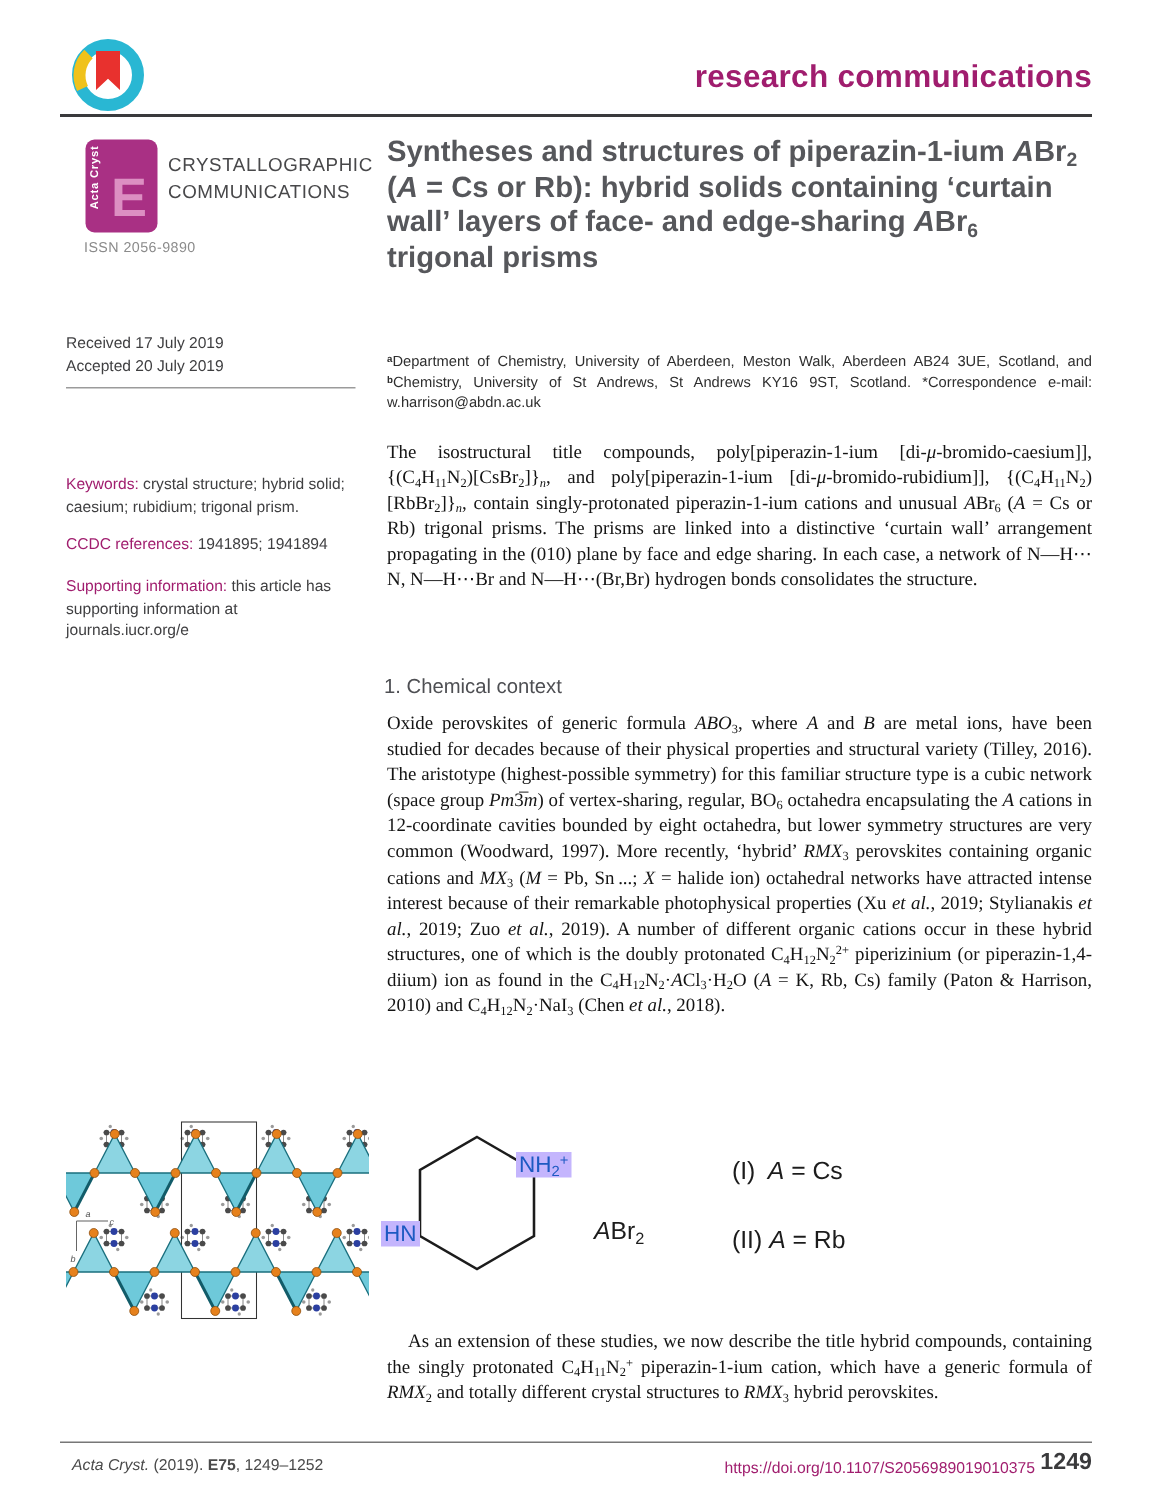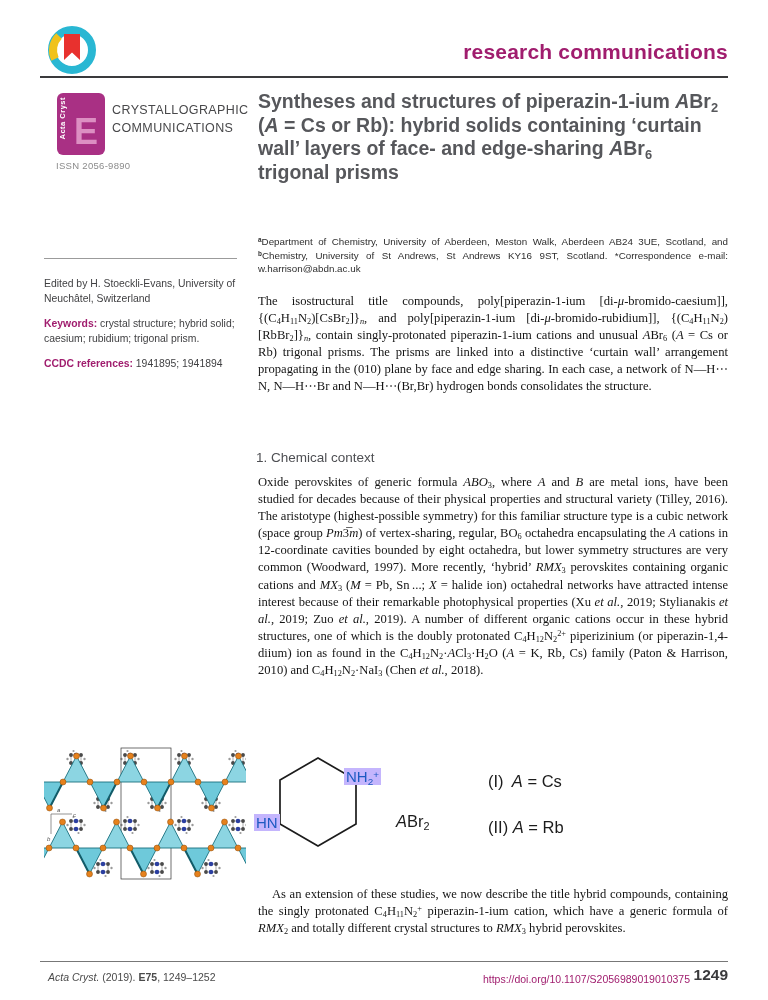--- a/index.html
+++ b/index.html
@@ -4,21 +4,21 @@
 <style>
   html,body{margin:0;padding:0;background:#ffffff;}
   #page{position:relative;width:768px;height:1000px;background:#fff;overflow:hidden;
         font-family:"Liberation Sans",sans-serif;color:#222;}
 
   
   .rt-i{font-style:italic;}
   .rt-b{font-weight:700;}
   .rt-sub{font-size:0.66em;vertical-align:-0.30em;line-height:0;}
   .rt-sup{font-size:0.66em;vertical-align:0.45em;line-height:0;}
-  .rt-m{color:#a01d6e;font-weight:700;}
+  .rt-m{color:#a01d6e;font-weight:400;}
 
   
   .journal-section{position:absolute;top:40px;right:40px;font-size:21px;font-weight:700;
      color:#a01d6e;letter-spacing:0.2px;}
   .header-rule{position:absolute;left:40px;right:40px;top:76px;height:2px;background:#3a3a3c;}
   .iucr-logo{position:absolute;left:46px;top:24px;width:52px;height:52px;}
 
   .acta-logo{position:absolute;left:57px;top:93px;width:48px;height:62px;background:#a93084;
      border-radius:6px;}
   .acta-logo .vert{position:absolute;left:1px;top:4px;writing-mode:vertical-rl;transform:rotate(180deg);
@@ -89,24 +89,28 @@
   <div class="brand-text">
     <div>CRYSTALLOGRAPHIC</div>
     <div>COMMUNICATIONS</div>
   </div>
   <div class="issn">ISSN 2056-9890</div>
 
   <h1 class="title" style="margin:0;"><span>Syntheses and structures of piperazin-1-ium </span><span class="rt-i">A</span><span>Br</span><span class="rt-sub">2</span><span> (</span><span class="rt-i">A</span><span> = Cs or Rb): hybrid solids containing ‘curtain wall’ layers of face- and edge-sharing </span><span class="rt-i">A</span><span>Br</span><span class="rt-sub">6</span><span> trigonal prisms</span></h1>
   <div class="affiliations"><span class="rt-sup rt-b">a</span><span>Department of Chemistry, University of Aberdeen, Meston Walk, Aberdeen AB24 3UE, Scotland, and </span><span class="rt-sup rt-b">b</span><span>Chemistry, University of St Andrews, St Andrews KY16 9ST, Scotland. *Correspondence e-mail: w.harrison@abdn.ac.uk</span></div>
   <div class="abstract"><span>The isostructural title compounds, poly[piperazin-1-ium [di-</span><span class="rt-i">μ</span><span>-bromido-caesium]], {(C</span><span class="rt-sub">4</span><span>H</span><span class="rt-sub">11</span><span>N</span><span class="rt-sub">2</span><span>)[CsBr</span><span class="rt-sub">2</span><span>]}</span><span class="rt-i rt-sub">n</span><span>, and poly[piperazin-1-ium [di-</span><span class="rt-i">μ</span><span>-bromido-rubidium]], {(C</span><span class="rt-sub">4</span><span>H</span><span class="rt-sub">11</span><span>N</span><span class="rt-sub">2</span><span>)[RbBr</span><span class="rt-sub">2</span><span>]}</span><span class="rt-i rt-sub">n</span><span>, contain singly-protonated piperazin-1-ium cations and unusual </span><span class="rt-i">A</span><span>Br</span><span class="rt-sub">6</span><span> (</span><span class="rt-i">A</span><span> = Cs or Rb) trigonal prisms. The prisms are linked into a distinctive ‘curtain wall’ arrangement propagating in the (010) plane by face and edge sharing. In each case, a network of N—H⋯N, N—H⋯Br and N—H⋯(Br,Br) hydrogen bonds consolidates the structure.</span></div>
 
+  <div class="sb" style="top:223px;">
+    <div>Received 17 July 2019</div>
+    <div>Accepted 20 July 2019</div>
+  </div>
   <div class="sb-divider"></div>
-  <div class="sb" style="top:277px;">Edited by H. Stoeckli-Evans, University of Neuchâtel, Switzerland</div>
   <div class="sb" style="top:317px;"><span class="rt-m">Keywords:</span><span> crystal structure; hybrid solid; caesium; rubidium; trigonal prism.</span></div>
   <div class="sb" style="top:357px;"><span class="rt-m">CCDC references:</span><span> 1941895; 1941894</span></div>
+  <div class="sb" style="top:385px;"><span class="rt-m">Supporting information:</span><span> this article has supporting information at journals.iucr.org/e</span></div>
 
   <div class="section-heading">1. Chemical context</div>
   <div class="body-para" id="para1"><span>Oxide perovskites of generic formula </span><span class="rt-i">ABO</span><span class="rt-sub">3</span><span>, where </span><span class="rt-i">A</span><span> and </span><span class="rt-i">B</span><span> are metal ions, have been studied for decades because of their physical properties and structural variety (Tilley, 2016). The aristotype (highest-possible symmetry) for this familiar structure type is a cubic network (space group </span><span class="rt-i">Pm</span><span>3̅</span><span class="rt-i">m</span><span>) of vertex-sharing, regular, BO</span><span class="rt-sub">6</span><span> octahedra encapsulating the </span><span class="rt-i">A</span><span> cations in 12-coordinate cavities bounded by eight octahedra, but lower symmetry structures are very common (Woodward, 1997). More recently, ‘hybrid’ </span><span class="rt-i">RMX</span><span class="rt-sub">3</span><span> perovskites containing organic cations and </span><span class="rt-i">MX</span><span class="rt-sub">3</span><span> (</span><span class="rt-i">M</span><span> = Pb, Sn ...; </span><span class="rt-i">X</span><span> = halide ion) octahedral networks have attracted intense interest because of their remarkable photophysical properties (Xu </span><span class="rt-i">et al.</span><span>, 2019; Stylianakis </span><span class="rt-i">et al.</span><span>, 2019; Zuo </span><span class="rt-i">et al.</span><span>, 2019). A number of different organic cations occur in these hybrid structures, one of which is the doubly protonated C</span><span class="rt-sub">4</span><span>H</span><span class="rt-sub">12</span><span>N</span><span class="rt-sub">2</span><span class="rt-sup">2+</span><span> piperizinium (or piperazin-1,4-diium) ion as found in the C</span><span class="rt-sub">4</span><span>H</span><span class="rt-sub">12</span><span>N</span><span class="rt-sub">2</span><span>·</span><span class="rt-i">A</span><span>Cl</span><span class="rt-sub">3</span><span>·H</span><span class="rt-sub">2</span><span>O (</span><span class="rt-i">A</span><span> = K, Rb, Cs) family (Paton &amp; Harrison, 2010) and C</span><span class="rt-sub">4</span><span>H</span><span class="rt-sub">12</span><span>N</span><span class="rt-sub">2</span><span>·NaI</span><span class="rt-sub">3</span><span> (Chen </span><span class="rt-i">et al.</span><span>, 2018).</span></div>
 
   <div class="scheme">
     <svg style="position:absolute;left:10px;top:0px;" width="100" height="108" viewBox="0 0 100 108">
       <polygon points="50,6 88,28 88,72 50,94 12,72 12,28" fill="none" stroke="#1c1c1c" stroke-width="1.7"></polygon>
     </svg>
     <div class="ringlabel" style="left:86px;top:16px;"><span>NH</span><span class="rt-sub">2</span><span class="rt-sup">+</span></div>
     <div class="ringlabel" style="left:-4px;top:62px;">HN</div>

